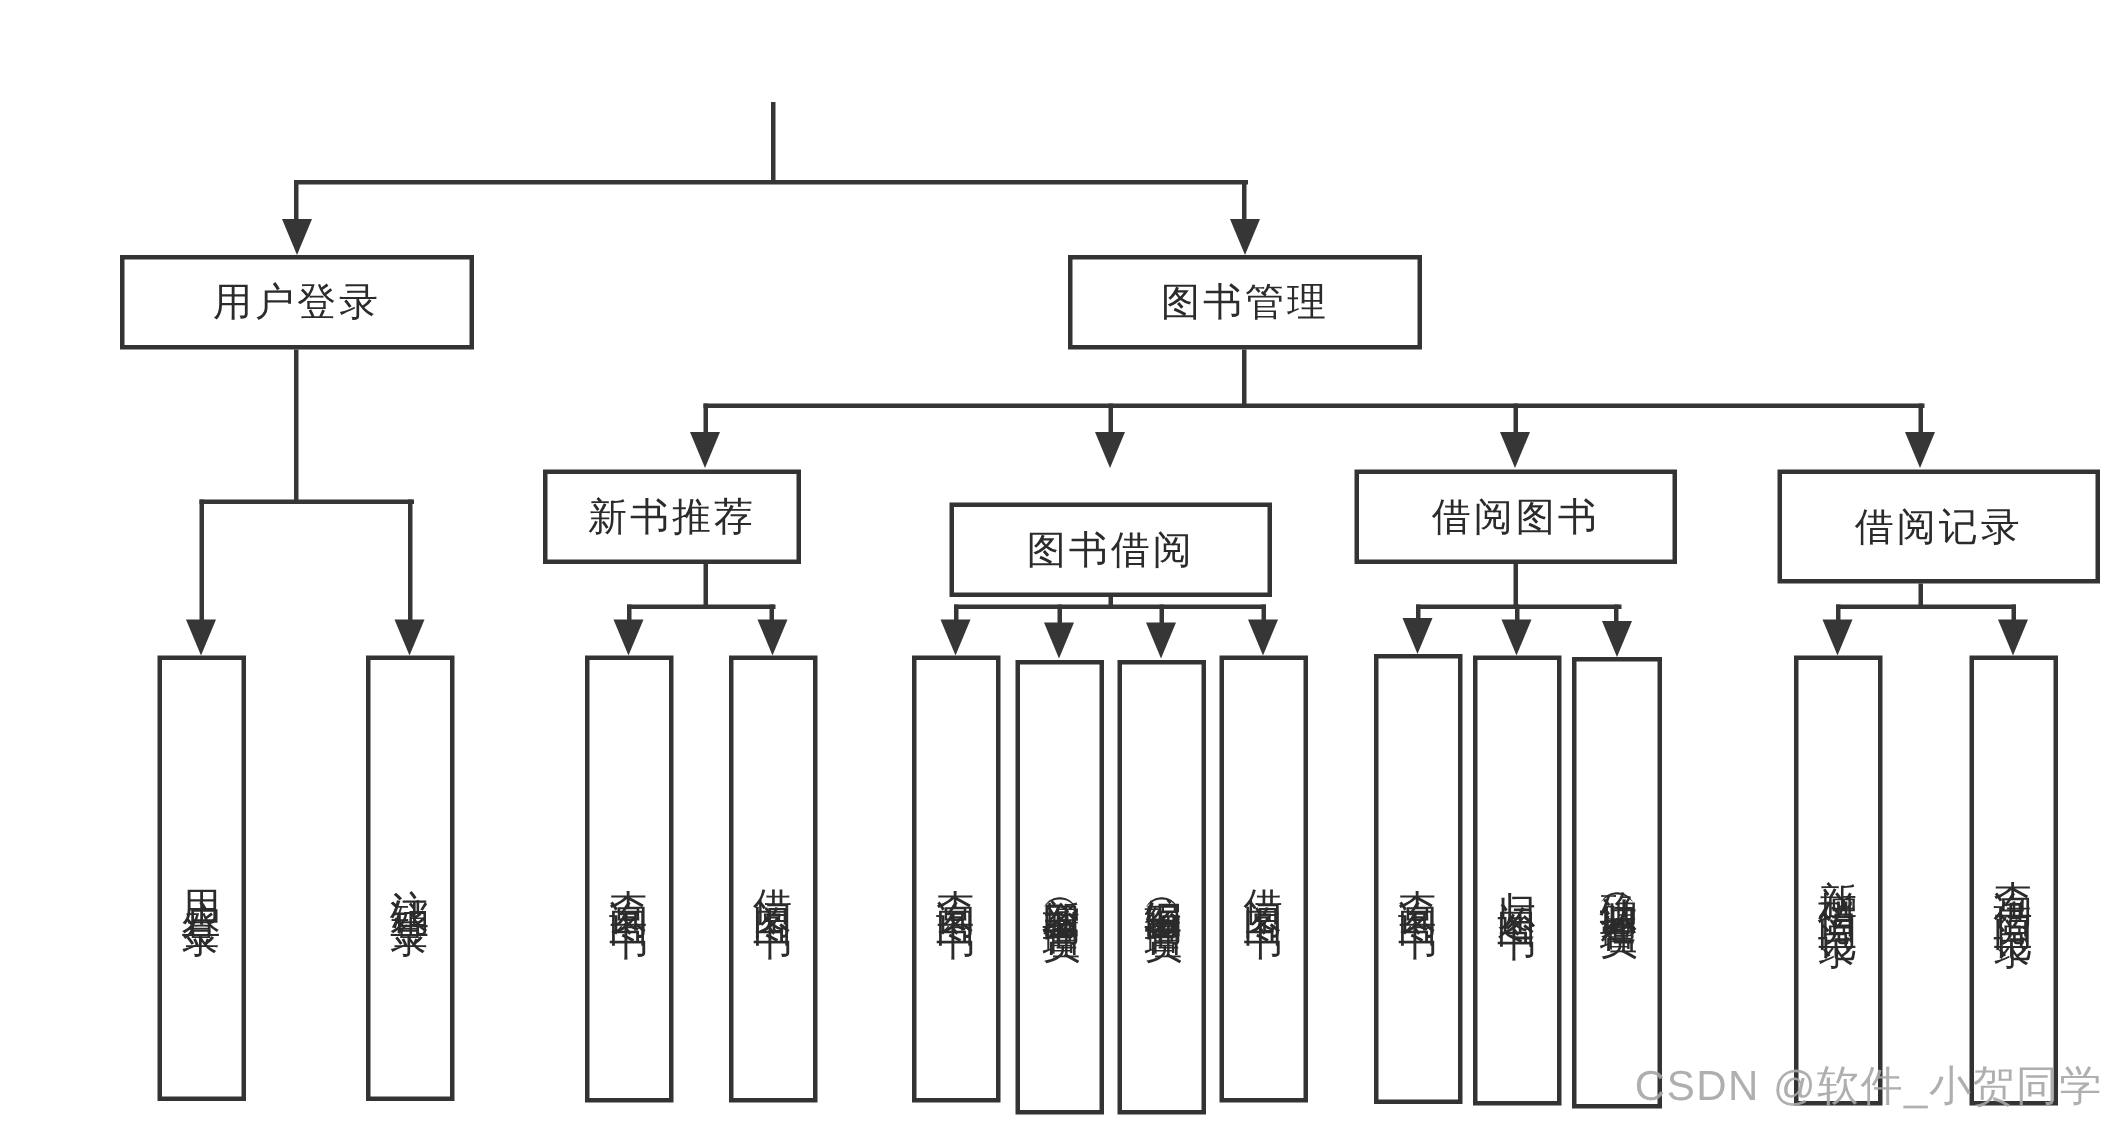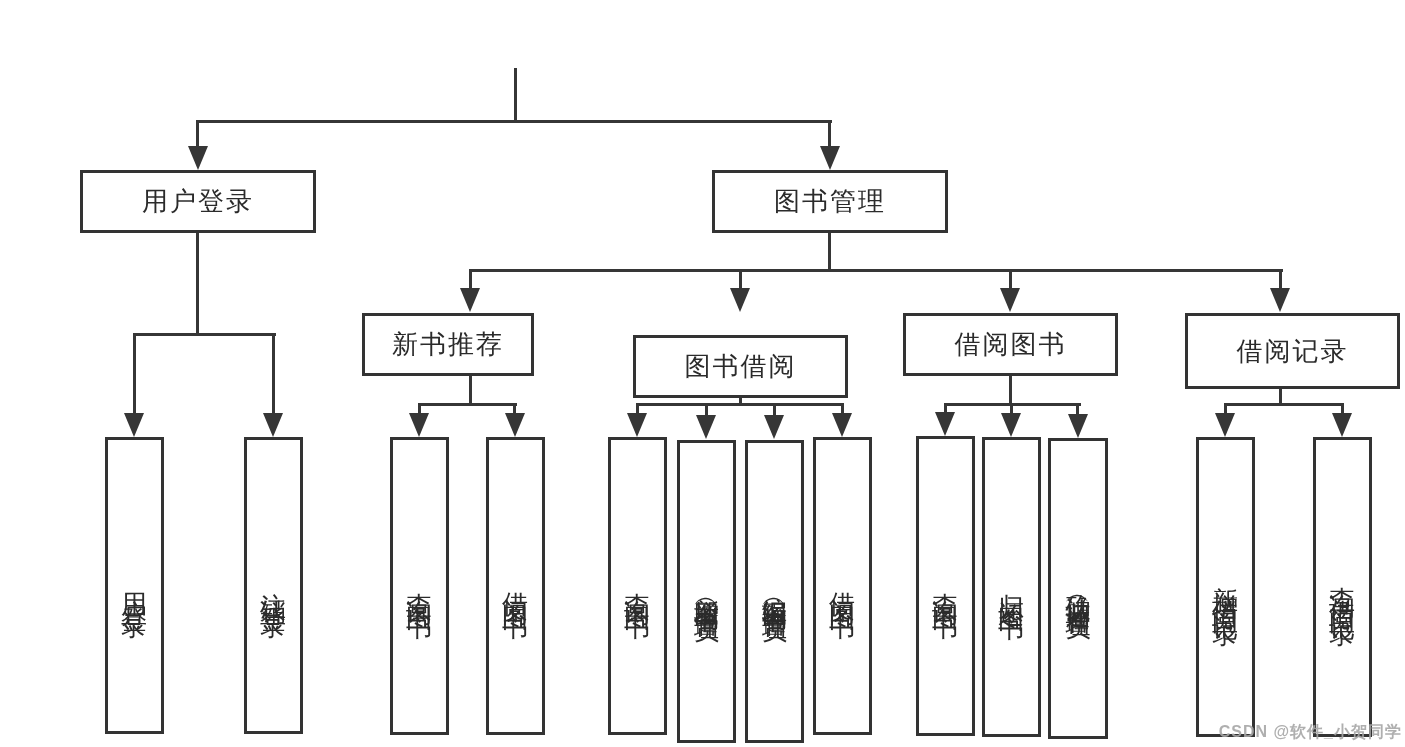--- a/index.html
+++ b/index.html
@@ -50,27 +50,26 @@
     width: 0;
     height: 0;
     border-left: 10px solid transparent;
     border-right: 10px solid transparent;
     border-top: 24px solid #363636;
   }
   .watermark {
     position: absolute;
     right: 3px;
     bottom: 4px;
-    font-size: 16px;
+    font-size: 28px;
     letter-spacing: 1px;
     color: rgba(166, 166, 166, 0.9);
     white-space: nowrap;
     z-index: 10;
     pointer-events: none;
-    font-weight: bold;
   }
 </style>
 </head>
 <body>
 
 <div class="canvas">
 
   <div class="line" style="left:514px;top:68px;width:3px;height:54px;"></div>
   <div class="line" style="left:196px;top:120px;width:636px;height:3px;"></div>
   <div class="line" style="left:196px;top:120px;width:3px;height:30px;"></div>

